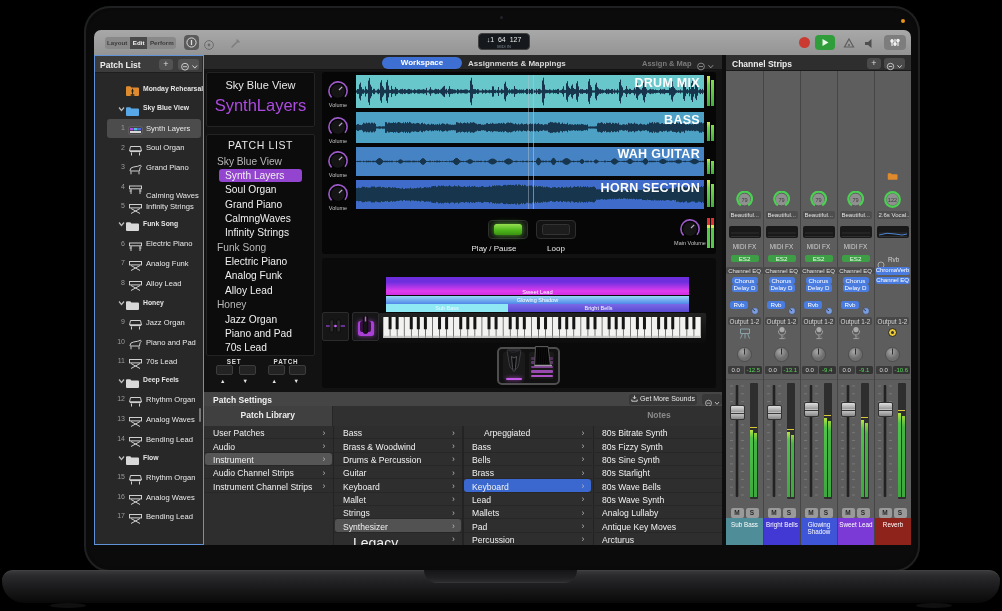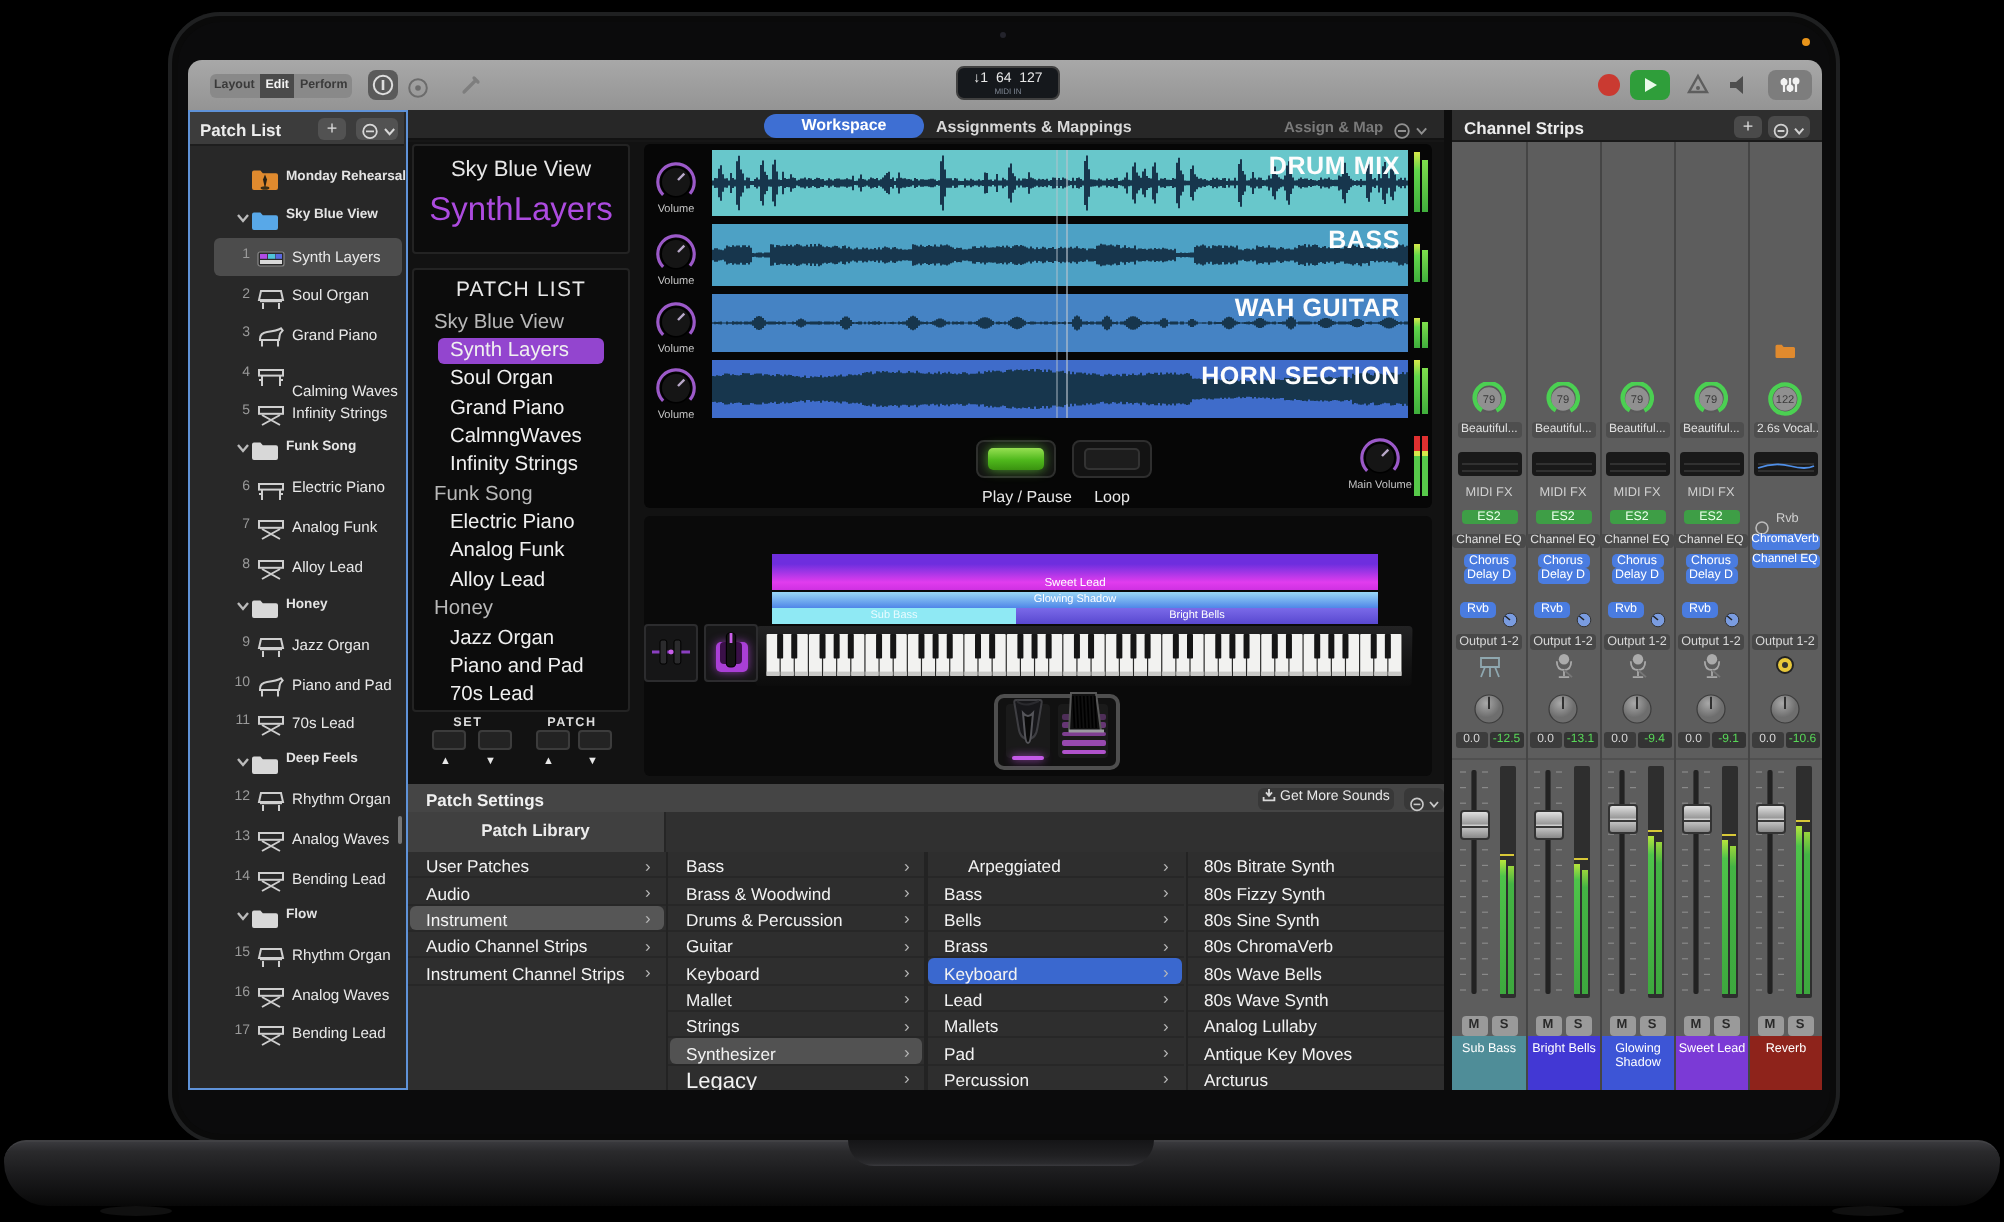--- a/index.html
+++ b/index.html
@@ -329,21 +329,21 @@
         </svg></div>
       <div style="position:absolute;left:104.0px;top:134.0px;width:60px;text-align:center;font-size:5.5px;color:#c4c4c4">Volume</div>
 <div class="abs" style="left:503px;top:109.3px;width:2.5px;height:26.7px;background:linear-gradient(#d8e84a,#62d84a 30%,#3fae3c)"></div>
 <div class="abs" style="left:507px;top:113.3px;width:2.5px;height:22.7px;background:linear-gradient(#7ede4c,#3fae3c)"></div>
 <div class="abs" style="left:324px;top:4px;width:1px;height:134px;background:rgba(185,195,205,0.45)"></div>
 <div class="abs" style="left:329px;top:4px;width:1px;height:134px;background:rgba(185,195,205,0.6)"></div>
 <div class="abs" style="left:284px;top:149px;width:40px;height:19px;background:#131313;border:1px solid #2e2e2e;border-radius:4px"></div>
 <div class="abs" style="left:290px;top:153px;width:28px;height:11px;border-radius:2.5px;background:linear-gradient(#96e052,#4fb81c 55%,#3a9210);box-shadow:0 0 6px rgba(100,210,55,0.75)"></div>
 <div class="abs" style="left:332px;top:149px;width:40px;height:19px;background:#131313;border:1px solid #2e2e2e;border-radius:4px"></div>
 <div class="abs" style="left:338px;top:153px;width:28px;height:11px;border-radius:2.5px;background:#1d1d1d;border:0.5px solid #333"></div>
-<div class="abs" style="left:287px;top:173px;width:60px;text-align:left;font-size:8px;color:#e8e8e8">Play / Pause</div>
+<div class="abs" style="left:260px;top:173px;width:60px;text-align:center;font-size:8px;color:#e8e8e8">Play / Pause</div>
 <div class="abs" style="left:322px;top:173px;width:60px;text-align:center;font-size:8px;color:#e8e8e8">Loop</div>
 <div style="position:absolute;left:476.0px;top:148.0px;width:20px;height:20px"><svg width="20" height="20" viewBox="0 0 20 20">
           <path d="M3.57 16.43A9.10 9.10 0 1 1 16.97 15.85" fill="none" stroke="#9b59c8" stroke-width="1.6"></path>
           <circle cx="10.0" cy="10.0" r="7.4" fill="#151515" stroke="#000" stroke-width="0.8"></circle>
           <line x1="11.0" y1="9.0" x2="14.17" y2="5.83" stroke="#b9a9c9" stroke-width="1.2"></line>
         </svg></div>
       <div style="position:absolute;left:456.0px;top:169.0px;width:60px;text-align:center;font-size:5.5px;color:#c4c4c4">Main Volume</div>
 <div class="abs" style="left:503px;top:147px;width:2.5px;height:30px;background:linear-gradient(#e03030 0 25%,#d8e84a 25% 33%,#57c94a 33%)"></div>
 <div class="abs" style="left:507px;top:147px;width:2.5px;height:30px;background:linear-gradient(#e03030 0 25%,#d8e84a 25% 33%,#57c94a 33%)"></div>
 <div class="abs" style="left:118px;top:187px;width:394px;height:130px;background:#0a0a0a;border-radius:3px"></div>
@@ -529,20 +529,21 @@
 <div class="abs" style="left:425px;top:2px;width:68px;height:10.5px;background:#383838;border-radius:3px;color:#e8e8e8;font-size:7px;text-align:center;line-height:10px"><svg width="7" height="7" style="vertical-align:-1px">
           <path d="M3.5 0.5 v3.2 M2 2.2 l1.5 1.7 1.5-1.7 M0.8 4.5 v1.7 h5.4 v-1.7" fill="none" stroke="#d8d8d8" stroke-width="0.9"></path>
         </svg> Get More Sounds</div>
 <div class="abs" style="left:498px;top:2px;width:20px;height:10.5px;background:#383838;border-radius:3px"><svg width="20" height="10.5">
           <circle cx="6.5" cy="5.2" r="3" fill="none" stroke="#c8c8c8" stroke-width="0.8"></circle>
           <line x1="4.8" y1="5.2" x2="8.2" y2="5.2" stroke="#c8c8c8" stroke-width="0.8"></line>
           <path d="M13 4 l2 2.3 2-2.3" fill="none" stroke="#c8c8c8" stroke-width="0.9"></path>
         </svg></div>
 <div class="abs" style="left:0;top:14px;width:522px;height:19.5px;background:#303030"></div>
 <div class="abs" style="left:0px;top:14px;width:128.5px;height:19.5px;background:#404040;border-right:1px solid #262626;color:#ececec;font-size:8.5px;font-weight:bold;text-align:center;line-height:19.5px">Patch Library</div>
+<div class="abs" style="left:389px;top:14px;width:133px;height:19.5px;background:#303030;border-right:1px solid #262626;color:#8a8a8a;font-size:8.5px;font-weight:bold;text-align:center;line-height:19.5px">Notes</div>
 <span class="r" style="left:9px;top:36.30px;font-size:8.6px;color:#f2f2f2">User Patches</span>
       <span class="r" style="left:118.5px;top:35.70px;font-size:8.5px;color:#b8b8b8">›</span>
       <div class="abs" style="left:0px;top:46.33px;width:128.5px;height:0.7px;background:#272727"></div>
 <span class="r" style="left:9px;top:49.63px;font-size:8.6px;color:#f2f2f2">Audio</span>
       <span class="r" style="left:118.5px;top:49.03px;font-size:8.5px;color:#b8b8b8">›</span>
       <div class="abs" style="left:0px;top:59.66px;width:128.5px;height:0.7px;background:#272727"></div>
 <div class="abs" style="left:1px;top:60.66px;width:126.5px;height:12.33px;background:#565656;border-radius:3px"></div>
       <span class="r" style="left:9px;top:62.96px;font-size:8.6px;color:#f2f2f2">Instrument</span>
       <span class="r" style="left:118.5px;top:62.36px;font-size:8.5px;color:#b8b8b8">›</span>
       <div class="abs" style="left:0px;top:72.99px;width:128.5px;height:0.7px;background:#272727"></div>
@@ -570,21 +571,21 @@
 <span class="r" style="left:139px;top:102.95px;font-size:8.6px;color:#f2f2f2">Mallet</span>
       <span class="r" style="left:248px;top:102.35px;font-size:8.5px;color:#b8b8b8">›</span>
       <div class="abs" style="left:130px;top:112.98px;width:128px;height:0.7px;background:#272727"></div>
 <span class="r" style="left:139px;top:116.28px;font-size:8.6px;color:#f2f2f2">Strings</span>
       <span class="r" style="left:248px;top:115.68px;font-size:8.5px;color:#b8b8b8">›</span>
       <div class="abs" style="left:130px;top:126.31px;width:128px;height:0.7px;background:#272727"></div>
 <div class="abs" style="left:131px;top:127.31px;width:126px;height:12.33px;background:#525252;border-radius:3px"></div>
       <span class="r" style="left:139px;top:129.61px;font-size:8.6px;color:#f2f2f2">Synthesizer</span>
       <span class="r" style="left:248px;top:129.01px;font-size:8.5px;color:#b8b8b8">›</span>
       <div class="abs" style="left:130px;top:139.64px;width:128px;height:0.7px;background:#272727"></div>
-<span class="r" style="left:139px;top:142.94px;font-size:11px;color:#f2f2f2">Legacy</span>
+<span class="r" style="left:149px;top:142.94px;font-size:14px;color:#f2f2f2">Legacy</span>
       <span class="r" style="left:248px;top:142.34px;font-size:8.5px;color:#b8b8b8">›</span>
       <div class="abs" style="left:130px;top:152.97px;width:128px;height:0.7px;background:#272727"></div>
 <span class="r" style="left:280px;top:36.30px;font-size:8.6px;color:#f2f2f2">Arpeggiated</span>
       <span class="r" style="left:377.5px;top:35.70px;font-size:8.5px;color:#b8b8b8">›</span>
       <div class="abs" style="left:259px;top:46.33px;width:128.5px;height:0.7px;background:#272727"></div>
 <span class="r" style="left:268px;top:49.63px;font-size:8.6px;color:#f2f2f2">Bass</span>
       <span class="r" style="left:377.5px;top:49.03px;font-size:8.5px;color:#b8b8b8">›</span>
       <div class="abs" style="left:259px;top:59.66px;width:128.5px;height:0.7px;background:#272727"></div>
 <span class="r" style="left:268px;top:62.96px;font-size:8.6px;color:#f2f2f2">Bells</span>
       <span class="r" style="left:377.5px;top:62.36px;font-size:8.5px;color:#b8b8b8">›</span>
@@ -607,21 +608,21 @@
       <div class="abs" style="left:259px;top:139.64px;width:128.5px;height:0.7px;background:#272727"></div>
 <span class="r" style="left:268px;top:142.94px;font-size:8.6px;color:#f2f2f2">Percussion</span>
       <span class="r" style="left:377.5px;top:142.34px;font-size:8.5px;color:#b8b8b8">›</span>
       <div class="abs" style="left:259px;top:152.97px;width:128.5px;height:0.7px;background:#272727"></div>
 <span class="r" style="left:398px;top:36.30px;font-size:8.6px;color:#f2f2f2">80s Bitrate Synth</span>
       <div class="abs" style="left:389px;top:46.33px;width:133px;height:0.7px;background:#272727"></div>
 <span class="r" style="left:398px;top:49.63px;font-size:8.6px;color:#f2f2f2">80s Fizzy Synth</span>
       <div class="abs" style="left:389px;top:59.66px;width:133px;height:0.7px;background:#272727"></div>
 <span class="r" style="left:398px;top:62.96px;font-size:8.6px;color:#f2f2f2">80s Sine Synth</span>
       <div class="abs" style="left:389px;top:72.99px;width:133px;height:0.7px;background:#272727"></div>
-<span class="r" style="left:398px;top:76.29px;font-size:8.6px;color:#f2f2f2">80s ChromaVerb</span>
+<span class="r" style="left:398px;top:76.29px;font-size:8.6px;color:#f2f2f2">80s Starlight</span>
       <div class="abs" style="left:389px;top:86.32px;width:133px;height:0.7px;background:#272727"></div>
 <span class="r" style="left:398px;top:89.62px;font-size:8.6px;color:#f2f2f2">80s Wave Bells</span>
       <div class="abs" style="left:389px;top:99.65px;width:133px;height:0.7px;background:#272727"></div>
 <span class="r" style="left:398px;top:102.95px;font-size:8.6px;color:#f2f2f2">80s Wave Synth</span>
       <div class="abs" style="left:389px;top:112.98px;width:133px;height:0.7px;background:#272727"></div>
 <span class="r" style="left:398px;top:116.28px;font-size:8.6px;color:#f2f2f2">Analog Lullaby</span>
       <div class="abs" style="left:389px;top:126.31px;width:133px;height:0.7px;background:#272727"></div>
 <span class="r" style="left:398px;top:129.61px;font-size:8.6px;color:#f2f2f2">Antique Key Moves</span>
       <div class="abs" style="left:389px;top:139.64px;width:133px;height:0.7px;background:#272727"></div>
 <span class="r" style="left:398px;top:142.94px;font-size:8.6px;color:#f2f2f2">Arcturus</span>

